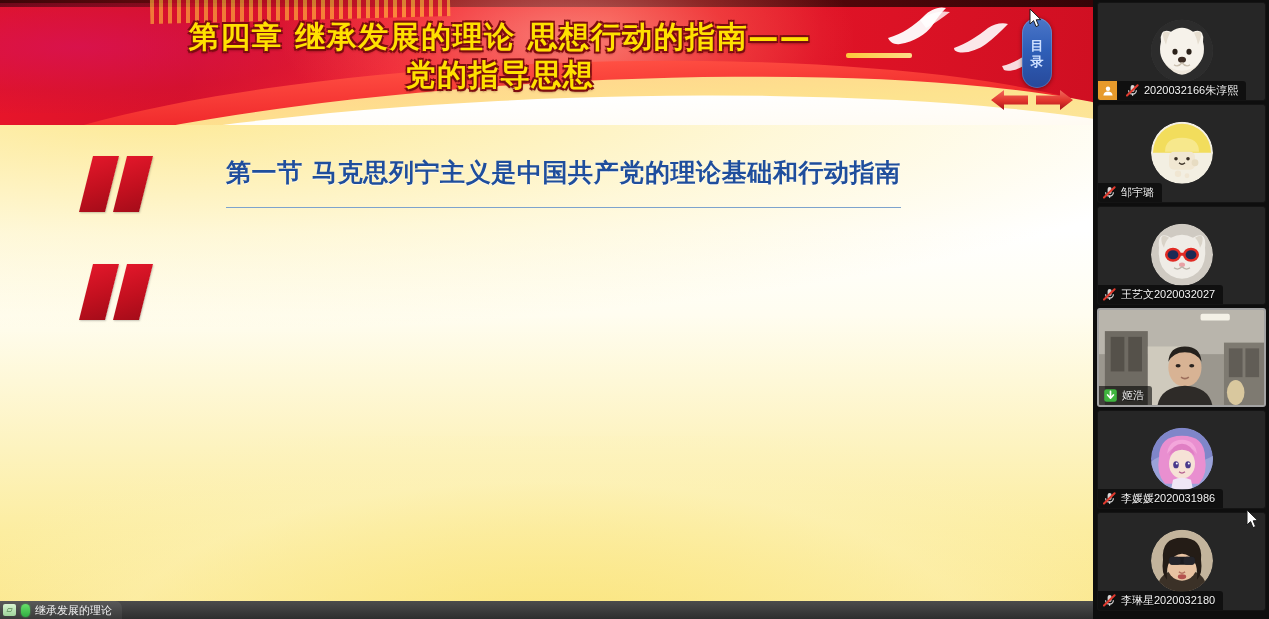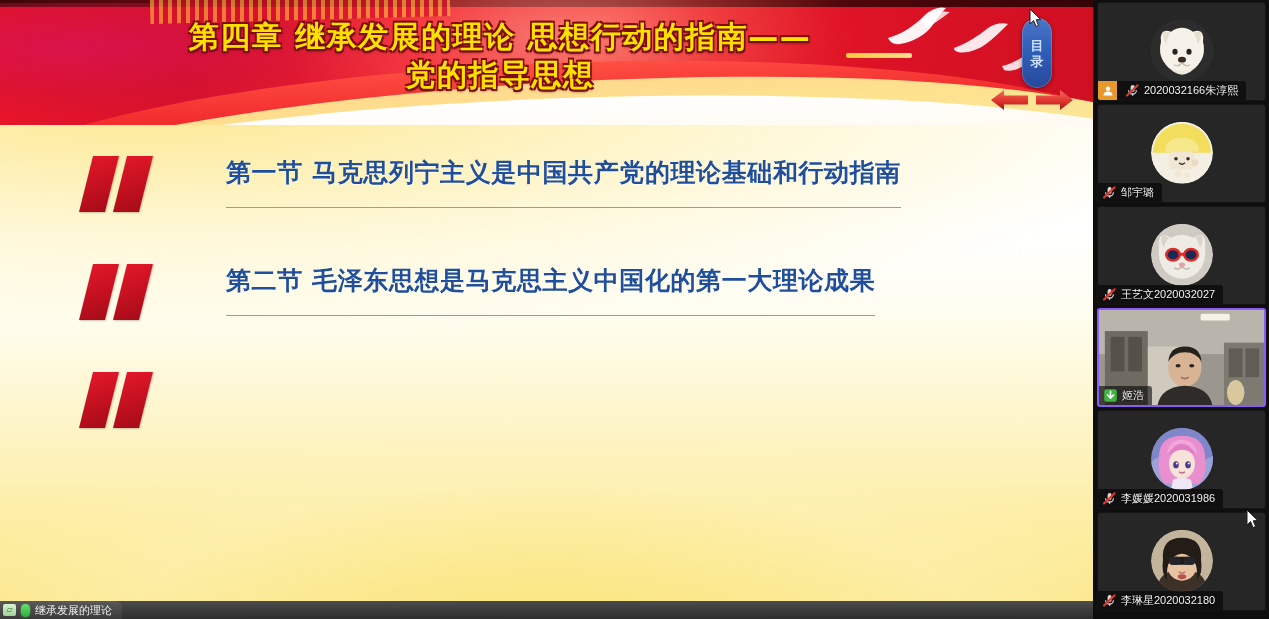--- a/index.html
+++ b/index.html
@@ -176,21 +176,21 @@
   .strip{
     position:relative; width:176px; height:619px;
     background:#0e0e0e; padding:2px 3px 0 4px;
     display:flex; flex-direction:column; gap:3px;
   }
   .tile{
     position:relative; width:169px; height:99px;
     background:#262626; border-radius:3px; overflow:hidden;
     border:1px solid #141414;
   }
-  .tile.active{ border:2px solid #8b5cf6;text-decoration:underline; }
+  .tile.active{ border:2px solid #a3a3a3;text-decoration:underline; }
   .avatar{
     position:absolute; left:50%; top:50%; transform:translate(-50%,-52%);
     width:62px; height:62px; border-radius:50%; overflow:hidden;
     background:#3a3a3a;
   }
   .avatar svg{ display:block; width:62px; height:62px; }
   .webcam{ position:absolute; inset:0; overflow:hidden; background:#8d8a83; }
   .webcam svg{ display:block; width:100%; height:100%; }
 
   .namebar{
@@ -298,27 +298,20 @@
             <span class="bar b1"></span>
               <span class="bar b2"></span>
           </span>
           <span class="b-text">第一节  马克思列宁主义是中国共产党的理论基础和行动指南</span>
         </div>
         <div class="bullet-row">
           <span class="mark">
             <span class="bar b1"></span>
               <span class="bar b2"></span>
           </span>
-          <span class="b-text">第二节  毛泽东思想是马克思主义中国化的第一大理论成果</span>
-        </div>
-        <div class="bullet-row">
-          <span class="mark">
-            <span class="bar b1"></span>
-              <span class="bar b2"></span>
-          </span>
         </div>
       </div>
     </div>
 
     <div class="share-bar">
       <div class="share-chip">
         <span class="chip-sq">▱</span>
         <span class="chip-mic"></span>
         <span class="chip-text">继承发展的理论</span>
       </div>

